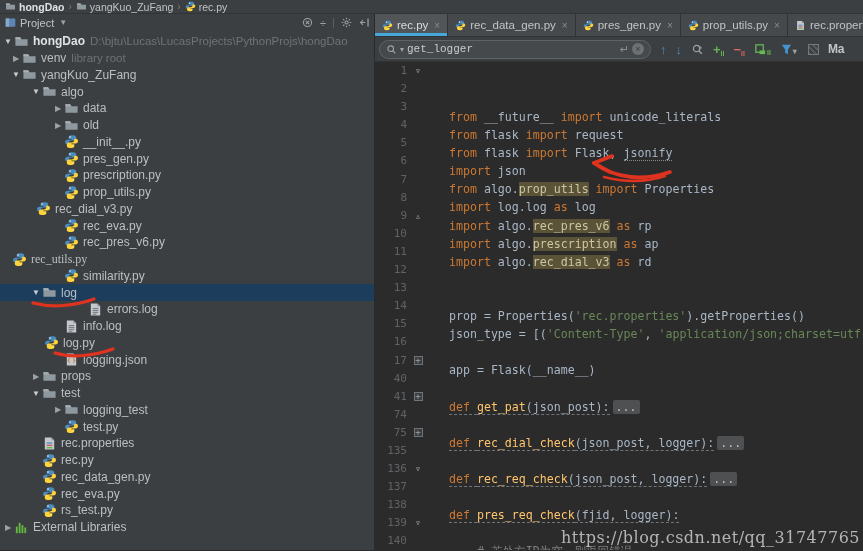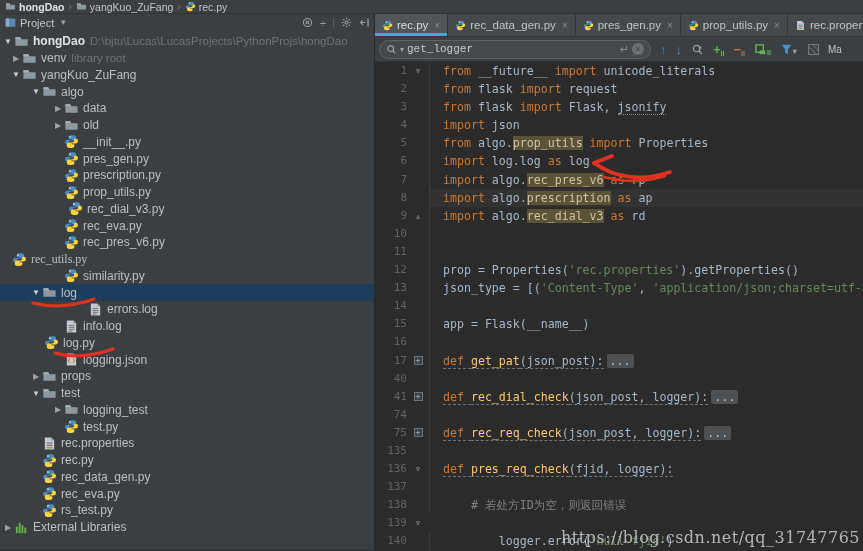--- a/index.html
+++ b/index.html
@@ -60,30 +60,30 @@
     font-family:"Liberation Mono", monospace; font-size:11px; }
   .sb-enter { color:#8a9093; font-size:11px; }
   .sb-clear { width:12px; height:12px; border-radius:50%; background:#6b7174; color:#3c3f41;
     font-size:9px; line-height:12px; text-align:center; }
   .sbtn { display:flex; align-items:flex-end; font-size:13px; font-weight:bold; }
   .sbtn sub { font-size:7px; line-height:1; }
   .blue { color:#4592ce; } .green { color:#65b654; } .red { color:#d76762; }
   .sbtn svg { width:13px; height:13px; }
   .match-box { width:11px; height:11px; border:1px solid #75797c; margin-left:2px;
     background:repeating-linear-gradient(45deg,#55595c 0 2px,#3c3f41 2px 4px); flex:none;}
-  .match-label { color:#bfc4c9; font-size:10px; }
+  .match-label { color:#bfc4c9; font-size:12px;font-weight:bold; }
 
   
   .editor { flex:1; font-family:"DejaVu Sans Mono", monospace; font-size:11.6px; overflow:hidden; }
   .crow { display:flex; height:18.1px; line-height:18.1px; }
   .lnum { width:32px; text-align:right; color:#606366; font-size:11px; flex:none; }
   .fold { width:22px; text-align:center; color:#9da2a6; font-size:10px; flex:none; position:relative;}
   .fold .plusbox { display:inline-block; width:9px; height:9px; border:1px solid #6f7478; line-height:7px;
     font-size:9px; color:#9da2a6; background:#3c3f41; vertical-align:middle; }
-  .ctext { flex:1; border-left:1px solid #3b3e40; padding-left:13px; white-space:pre; color:#a9b7c6; }
+  .ctext { flex:1; border-left:1px solid #3b3e40; padding-left:19px; white-space:pre; color:#a9b7c6;margin-top:46px; }
   .crow.caret .ctext { background:#323232; }
   .c-kw { color:#cc7832; }
   .c-pl { color:#a9b7c6; }
   .c-st { color:#6a8759; }
   .c-cm { color:#808080; }
   .c-fn { color:#ffc66d; }
   .hl  { background:#5a5338; color:#cfc6a0; }
   .useg { border-bottom:1px dashed #6f7478; }
   .udot { border-bottom:1px dotted #8c8c8c; }
   .chip { background:#4e5052; color:#bfc4c9; border-radius:2px; padding:0 3px; margin-left:3px; }
@@ -272,21 +272,21 @@
             <span class="t-icon">
               <svg viewBox="0 0 16 16">
                 <path d="M8 1.2c-2 0-3 .8-3 2.1v1.9h3.1v.8H3.6C2.1 6 1.1 7.1 1.1 8.6S2.1 11 3.6 11h1.5V9.4C5.1 8 6.1 7 7.6 7h3.3c1.1 0 2.1-.9 2.1-2.1V3.3c0-1.3-1.5-2.1-3-2.1z" fill="#4b8bbe"></path>
                 <path d="M8 14.8c2 0 3-.8 3-2.1v-1.9H7.9V10h4.5c1.5 0 2.5-1.1 2.5-2.6S13.9 5 12.4 5h-1.5v1.6C10.9 8 9.9 9 8.4 9H5.1C4 9 3 9.9 3 11.1v1.6c0 1.3 1.5 2.1 3 2.1z" fill="#ffd43b"></path>
                 <circle cx="6.4" cy="3.1" r=".8" fill="#fff"></circle>
                 <circle cx="9.6" cy="12.9" r=".8" fill="#ffe873"></circle>
               </svg>
             </span>
             <span class="t-label">prop_utils.py</span>
           </div>
-          <div class="tree-row" style="padding-left: 56px;">
+          <div class="tree-row" style="padding-left: 24px;">
             <span class="t-arrow"></span>
             <span class="t-icon">
               <svg viewBox="0 0 16 16">
                 <path d="M8 1.2c-2 0-3 .8-3 2.1v1.9h3.1v.8H3.6C2.1 6 1.1 7.1 1.1 8.6S2.1 11 3.6 11h1.5V9.4C5.1 8 6.1 7 7.6 7h3.3c1.1 0 2.1-.9 2.1-2.1V3.3c0-1.3-1.5-2.1-3-2.1z" fill="#4b8bbe"></path>
                 <path d="M8 14.8c2 0 3-.8 3-2.1v-1.9H7.9V10h4.5c1.5 0 2.5-1.1 2.5-2.6S13.9 5 12.4 5h-1.5v1.6C10.9 8 9.9 9 8.4 9H5.1C4 9 3 9.9 3 11.1v1.6c0 1.3 1.5 2.1 3 2.1z" fill="#ffd43b"></path>
                 <circle cx="6.4" cy="3.1" r=".8" fill="#fff"></circle>
                 <circle cx="9.6" cy="12.9" r=".8" fill="#ffe873"></circle>
               </svg>
             </span>
             <span class="t-label">rec_dial_v3.py</span>

